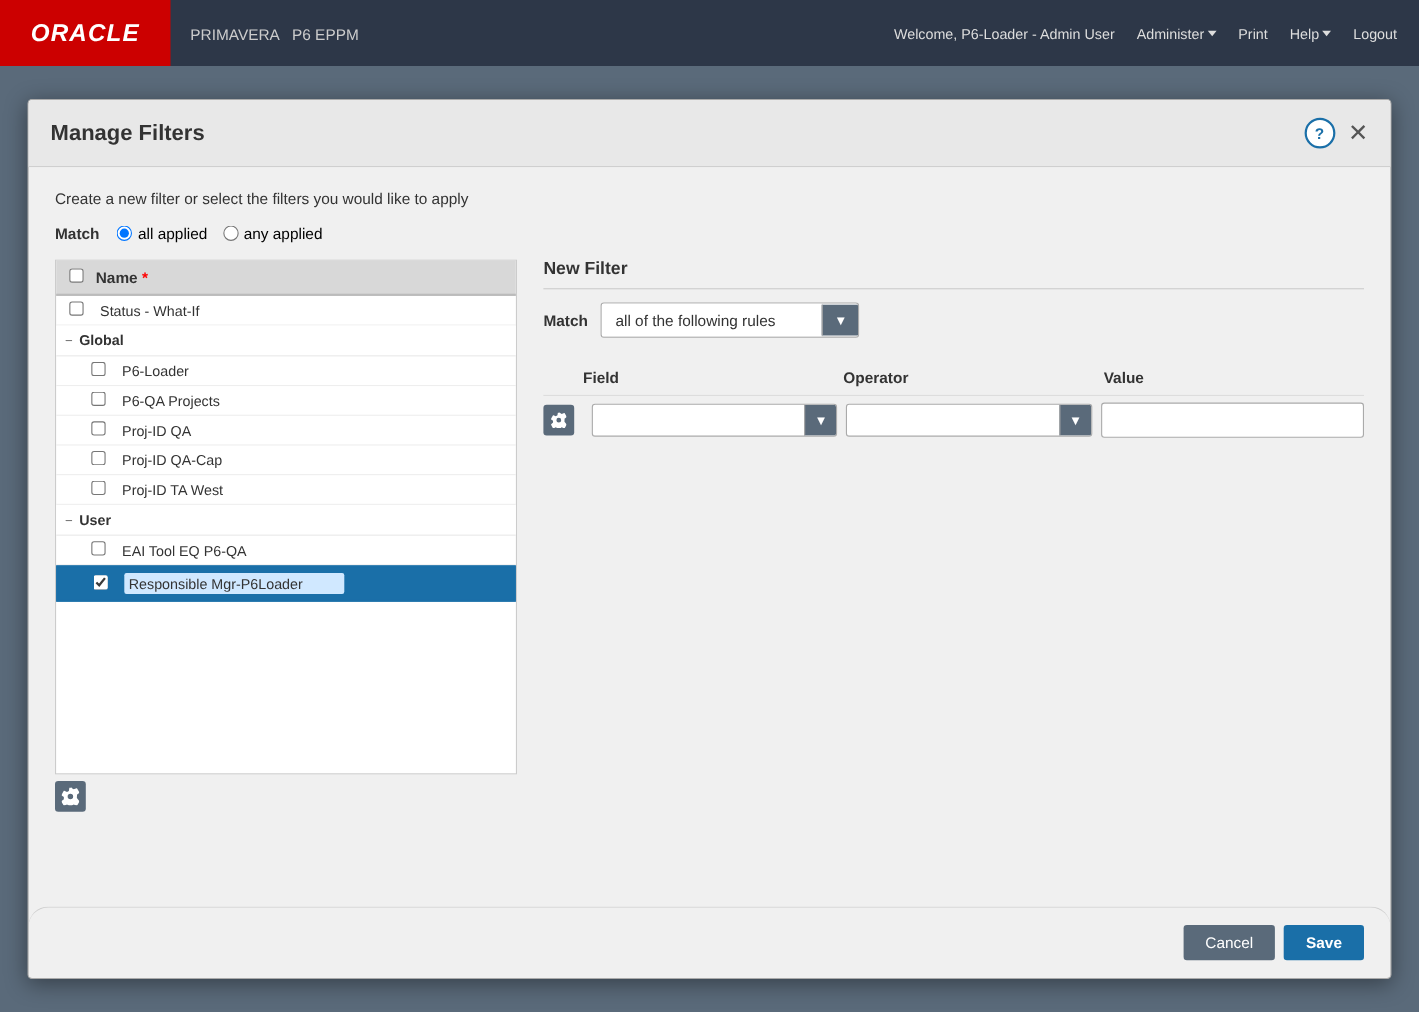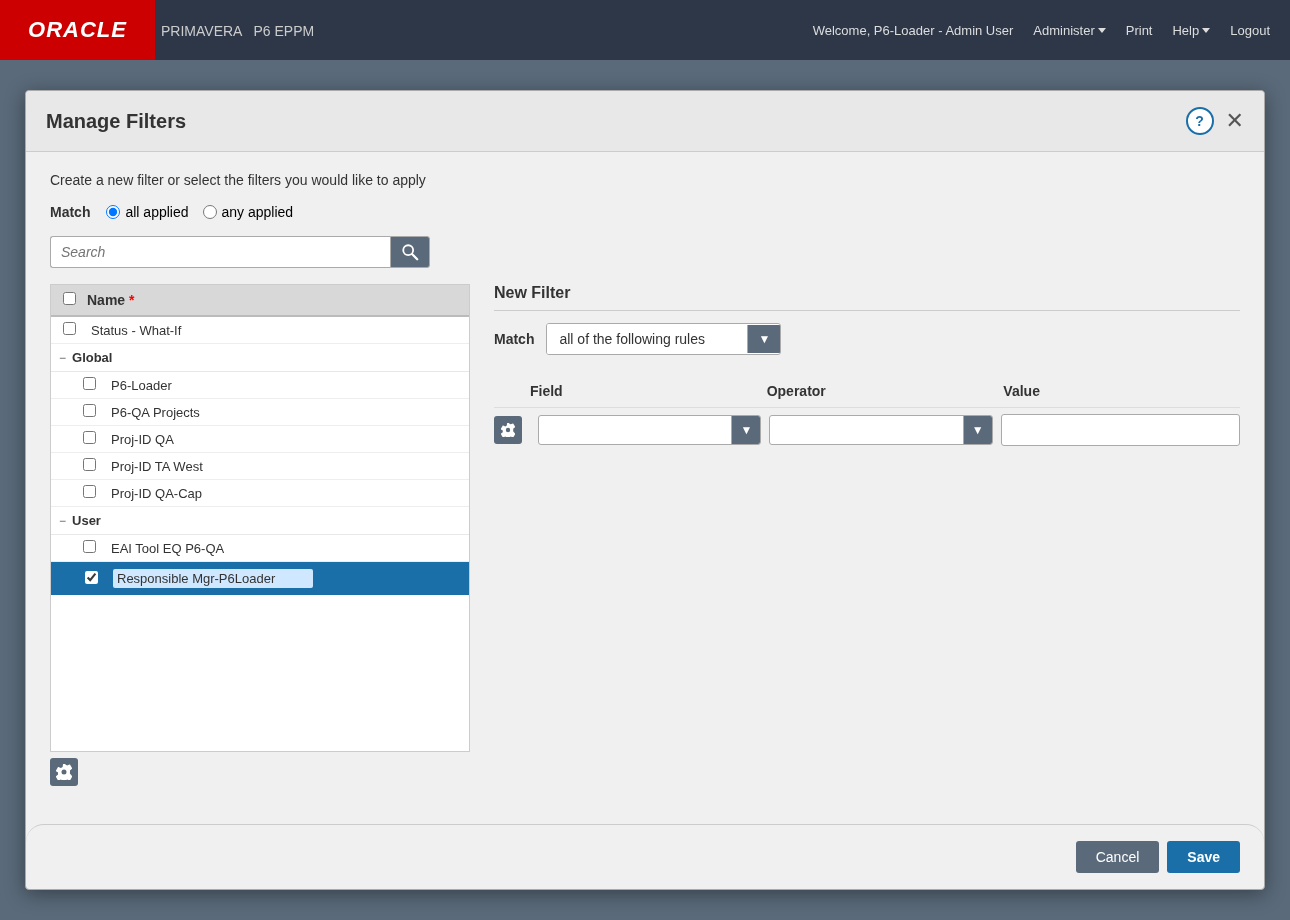--- a/index.html
+++ b/index.html
@@ -31,21 +31,21 @@
       font-size: 22px;
       font-weight: bold;
       letter-spacing: 1px;
       font-style: italic;
       flex-shrink: 0;
     }
     .primavera-title {
       color: white;
       font-size: 18px;
       font-weight: bold;
-      margin-left: 0;
+      margin-left: 12px;
     }
     .primavera-title span {
       font-weight: normal;
       font-size: 14px;
       margin-left: 6px;
       color: #ccc;
     }
     .nav-right {
       margin-left: auto;
       display: flex;
@@ -518,29 +518,20 @@
             <input type="radio" name="match" checked="" style="">
             <span>all applied</span>
           </label>
           <label class="radio-option">
             <input type="radio" name="match" style="">
             <span>any applied</span>
           </label>
         </div>
       </div>
 
-      <div class="search-bar">
-        <input type="text" class="search-input" placeholder="Search" style="">
-        <button class="search-btn">
-          <svg class="search-icon-svg" viewBox="0 0 20 20">
-            <circle cx="8" cy="8" r="5.5" stroke="white" stroke-width="2" fill="none"></circle>
-            <line x1="12.5" y1="12.5" x2="18" y2="18" stroke="white" stroke-width="2.5" stroke-linecap="round"></line>
-          </svg>
-        </button>
-      </div>
 
       <div class="main-content">
 
         <div class="filter-list-panel">
 
           <div class="scrollable-list">
 
             <div class="list-header-row">
               <div class="hcb">
                 <input type="checkbox" style="">
@@ -581,28 +572,28 @@
               <div class="cb-cell">
                 <input type="checkbox" style="">
               </div>
               <div class="name-cell">Proj-ID QA</div>
             </div>
 
             <div class="list-row" style="padding-left: 20px;">
               <div class="cb-cell">
                 <input type="checkbox" style="">
               </div>
-              <div class="name-cell">Proj-ID TA West</div>
+              <div class="name-cell">Proj-ID QA-Cap</div>
             </div>
 
             <div class="list-row" style="padding-left: 20px;">
               <div class="cb-cell">
                 <input type="checkbox" style="">
               </div>
-              <div class="name-cell">Proj-ID QA-Cap</div>
+              <div class="name-cell">Proj-ID TA West</div>
             </div>
 
             <div class="group-header">
               <span class="icon">−</span>
               <span class="label">User</span>
             </div>
 
             <div class="list-row" style="padding-left: 20px;">
               <div class="cb-cell">
                 <input type="checkbox" style="">

